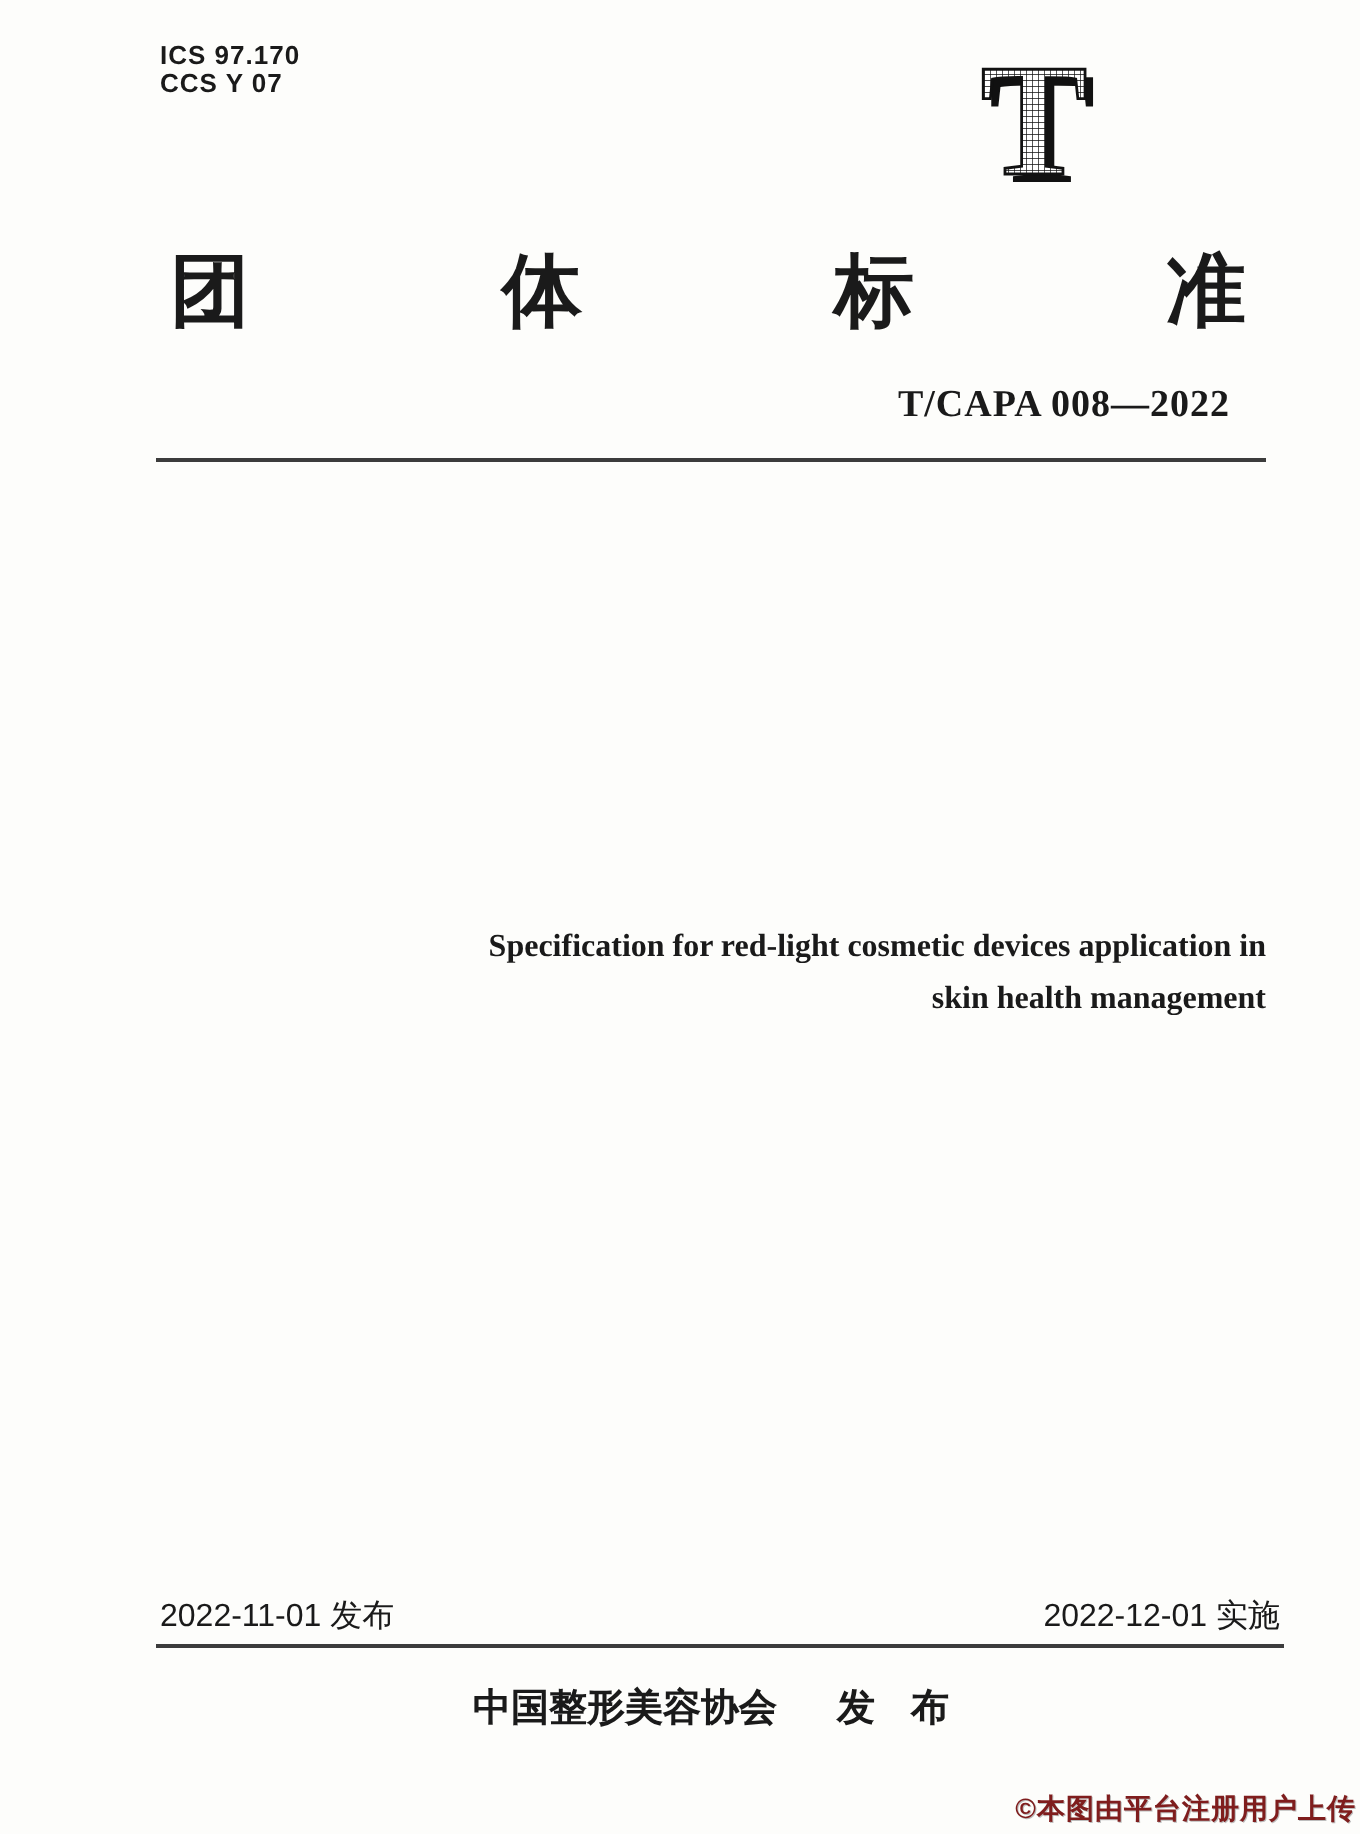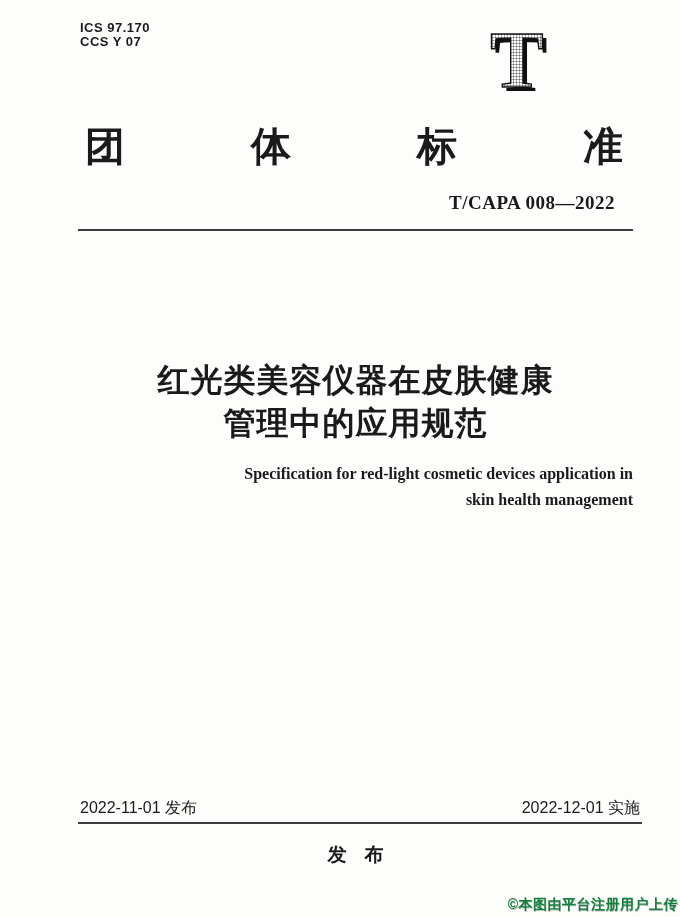--- a/index.html
+++ b/index.html
@@ -70,21 +70,21 @@
     text-align:justify;text-align-last:justify;
   }
   .pub-action{
     width:56px;
     text-align:justify;text-align-last:justify;
   }
   
   .watermark{
     position:absolute;right:2px;bottom:3px;
     font-size:14px;font-weight:bold;letter-spacing:.5px;
-    color:#15803d;
+    color:#7f1d1d;
     text-shadow:0.5px 0.5px 0 #bdbdbd;
   }
 </style>
 </head>
 <body>
 
 <div class="page">
 
   <div class="ics-block">
     <div>ICS 97.170</div>
@@ -101,38 +101,35 @@
     <text x="32" y="63" text-anchor="middle" font-family="Liberation Serif, serif" font-weight="bold" font-size="80" fill="#111">T</text>
     <text x="28" y="59" text-anchor="middle" font-family="Liberation Serif, serif" font-weight="bold" font-size="80" fill="url(#hatch)" stroke="#111" stroke-width="1.4">T</text>
   </svg>
 
   <div class="standard-type">团体标准</div>
 
   <div class="doc-number">T/CAPA 008—2022</div>
 
   <div class="rule rule-top"></div>
 
-  <div class="title-cn">
-    <div>红光类美容仪器在皮肤健康</div>
-    <div>管理中的应用规范</div>
-  </div>
 
   <div class="title-en">
     <div>Specification for red-light cosmetic devices application in</div>
     <div>skin health management</div>
   </div>
 
   <div class="dates-row">
     <span>2022-11-01 发布</span>
     <span>2022-12-01 实施</span>
   </div>
 
   <div class="rule rule-bottom"></div>
 
   <div class="publishers">
     <div class="pub-row">
+      <span class="pub-org">中国整形美容协会</span>
       <span class="pub-action">发布</span>
     </div>
   </div>
 
   <div class="watermark">©本图由平台注册用户上传</div>
 
 </div>
 
 </body></html>

